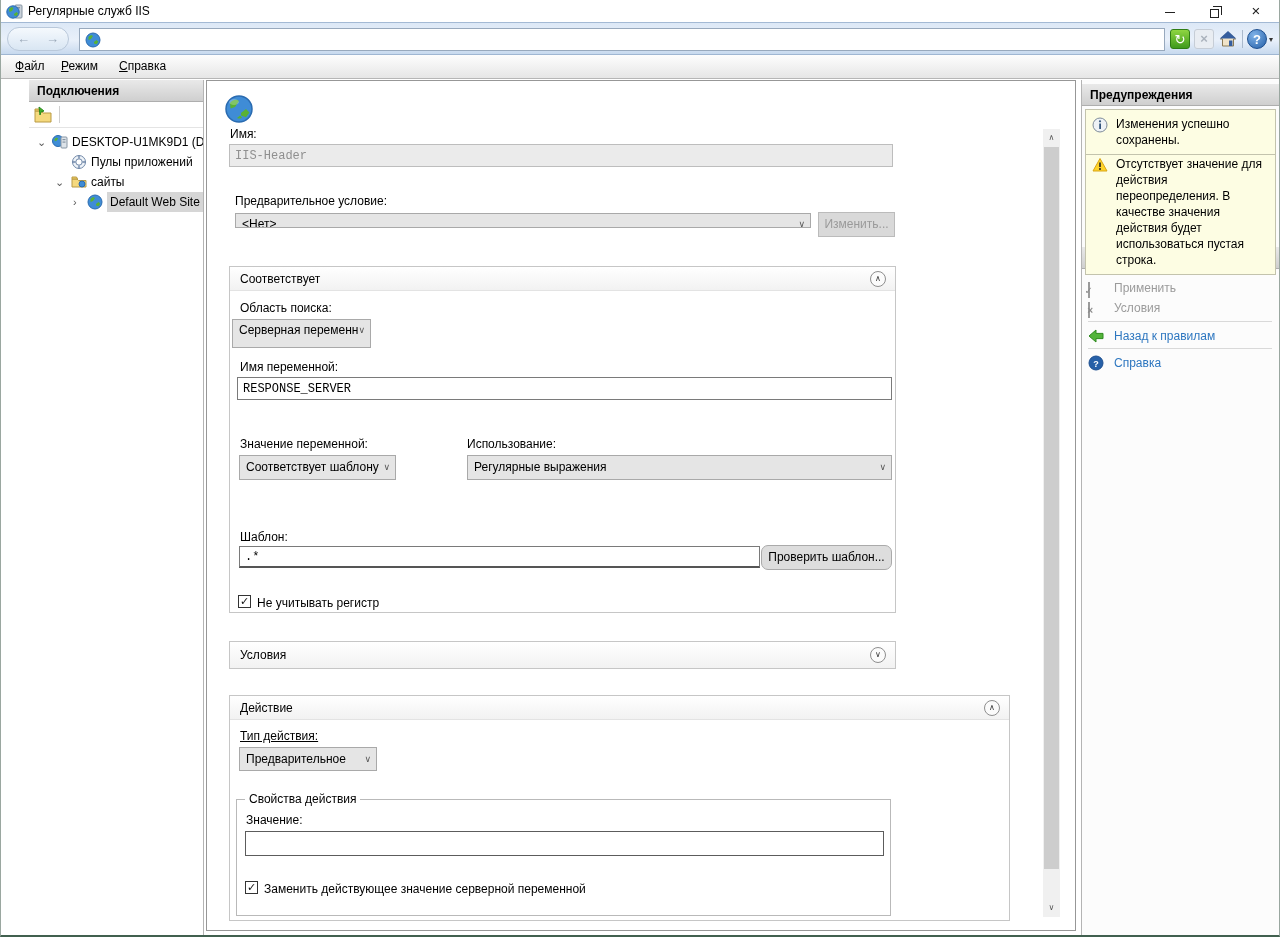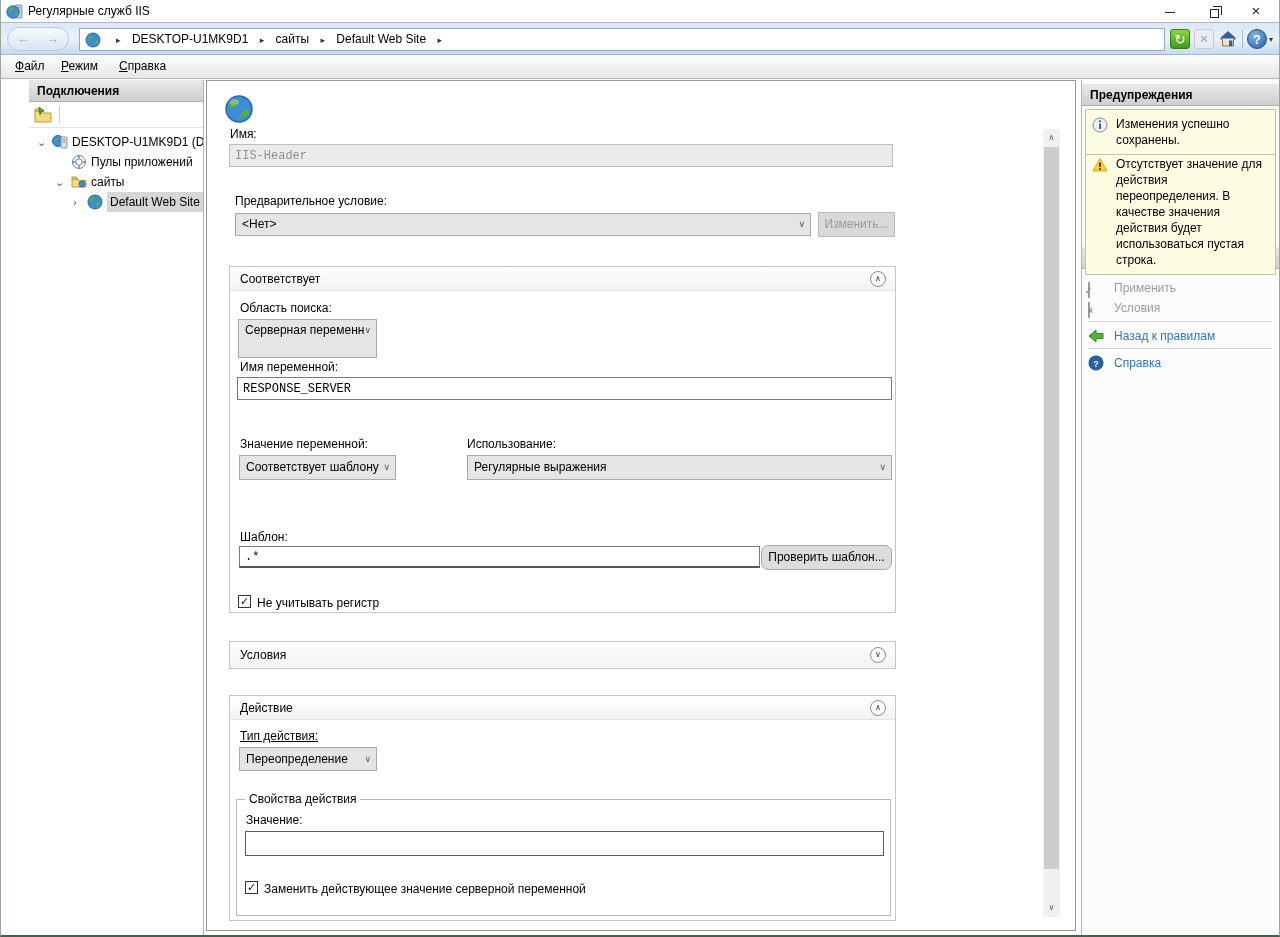--- a/index.html
+++ b/index.html
@@ -121,29 +121,20 @@
   <div class="addressbar">
     <div class="navpill">
       <span class="arr back">←</span>
       <span class="arr fwd">→</span>
     </div>
     <div class="crumbbox">
       <svg class="globe" viewBox="0 0 16 16">
         <circle cx="8" cy="8" r="7" fill="#3f8cd6" stroke="#2a6bb0"></circle>
         <path fill="#59b234" d="M3.5 5c1.5-2 3.5-2 4.5-1L6 7 3.5 8z M9 10l2.5-2 1.8 1.8-1.8 2.5-2.5-.9z"></path>
       </svg>
-      <div class="crumb-track">
-        <span class="crumb-sep">▸</span>
-        <span class="crumb">DESKTOP-U1MK9D1</span>
-        <span class="crumb-sep">▸</span>
-        <span class="crumb">сайты</span>
-        <span class="crumb-sep">▸</span>
-        <span class="crumb">Default Web Site</span>
-        <span class="crumb-sep">▸</span>
-      </div>
     </div>
     <div class="addr-icon ico-refresh">↻</div>
     <div class="addr-icon ico-stop">×</div>
     <svg class="addr-icon ico-home" viewBox="0 0 20 20">
       <path d="M10 3 2.5 10h2v7h11v-7h2z" fill="#f0e3c8" stroke="#8a7a55"></path>
       <path d="M10 2 1.8 9.6h16.4z" fill="#355e9e"></path>
       <rect x="11" y="11.5" width="3.4" height="5.5" fill="#355e9e"></rect>
     </svg>
     <div class="addr-sep"></div>
     <div class="addr-icon ico-help">?</div>
@@ -210,33 +201,33 @@
     <svg class="pg-title-icon" viewBox="0 0 30 30">
       <circle cx="15" cy="15" r="13" fill="#3f8cd6" stroke="#2a6bb0" stroke-width="1.5"></circle>
       <path fill="#59b234" d="M6 9c3-4 7-4 9-2L11 13 6.5 14.5z M17 19l5-4 3.4 3.4-3.4 4.8-5-1.7z M13 24c2 1 4 .6 5-.5l-2-2z"></path>
       <ellipse cx="10" cy="8" rx="5" ry="3" fill="rgba(255,255,255,0.25)"></ellipse>
     </svg>
 
     <div class="lbl" style="left:23px; top:46px;">Имя:</div>
     <input class="tbox disabled" style="left: 22px; top: 63px; width: 664px; height: 23px;" disabled="" value="IIS-Header">
 
     <div class="lbl" style="left:28px; top:113px;">Предварительное условие:</div>
-    <div class="combo" style="left:28px; top:132px; width:576px; height:23px;">
+    <div class="combo" style="left:28px; top:132px; width:576px; height:15px;">
       <span>&lt;Нет&gt;</span>
       <span class="carr">∨</span>
     </div>
     <div class="btn disabled" style="left:611px; top:131px; width:77px; height:25px; line-height:23px;">Изменить...</div>
 
     <div class="section" style="left:22px; top:185px; width:667px; height:347px;">
       <div class="sec-head">
         <span>Соответствует</span>
         <span class="chev-btn">∧</span>
       </div>
       <div class="lbl" style="left:10px; top:34px;">Область поиска:</div>
-      <div class="combo" style="left:8px; top:52px; width:139px; height:39px;text-align:center;">
+      <div class="combo" style="left:2px; top:52px; width:139px; height:29px;text-align:center;">
         <span>Серверная переменн</span>
         <span class="carr">∨</span>
       </div>
       <div class="lbl" style="left:10px; top:93px;">Имя переменной:</div>
       <input class="tbox" style="left: 7px; top: 110px; width: 655px; height: 23px;" value="RESPONSE_SERVER">
       <div class="lbl" style="left:10px; top:170px;">Значение переменной:</div>
       <div class="lbl" style="left:237px; top:170px;">Использование:</div>
       <div class="combo" style="left:9px; top:188px; width:157px; height:25px; line-height:23px;">
         <span>Соответствует шаблону</span>
         <span class="carr">∨</span>
@@ -252,28 +243,28 @@
       <div class="lbl" style="left:27px; top:329px;">Не учитывать регистр</div>
     </div>
 
     <div class="section" style="left:22px; top:560px; width:667px; height:28px;">
       <div class="sec-head nob" style="height:26px; line-height:26px;">
         <span>Условия</span>
         <span class="chev-btn" style="top:5px;">∨</span>
       </div>
     </div>
 
-    <div class="section" style="left:22px; top:614px; width:667px; height:226px;">
+    <div class="section" style="left:22px; top:614px; width:781px; height:226px;">
       <div class="sec-head">
         <span>Действие</span>
         <span class="chev-btn">∧</span>
       </div>
       <div class="lbl" style="left:10px; top:33px;text-decoration:underline;">Тип действия:</div>
       <div class="combo" style="left:9px; top:51px; width:138px; height:24px; line-height:22px;">
-        <span>Переопределение</span>
+        <span>Предварительное</span>
         <span class="carr">∨</span>
       </div>
       <div class="groupbox" style="left:6px; top:103px; width:655px; height:117px;">
         <span class="legend">Свойства действия</span>
         <div class="lbl" style="left:9px; top:13px;">Значение:</div>
         <input class="tbox" style="left: 8px; top: 31px; width: 639px; height: 25px; border-color: rgb(92, 92, 92);" value="">
         <div class="checkbox" style="left:8px; top:81px;"><span>✓</span></div>
         <div class="lbl" style="left:27px; top:82px;">Заменить действующее значение серверной переменной</div>
       </div>
     </div>

